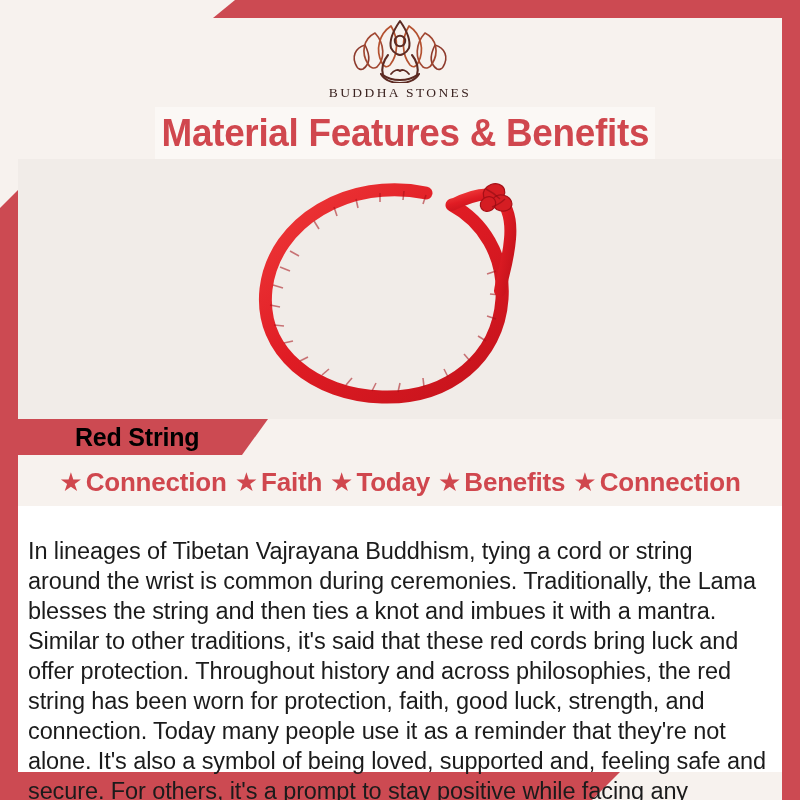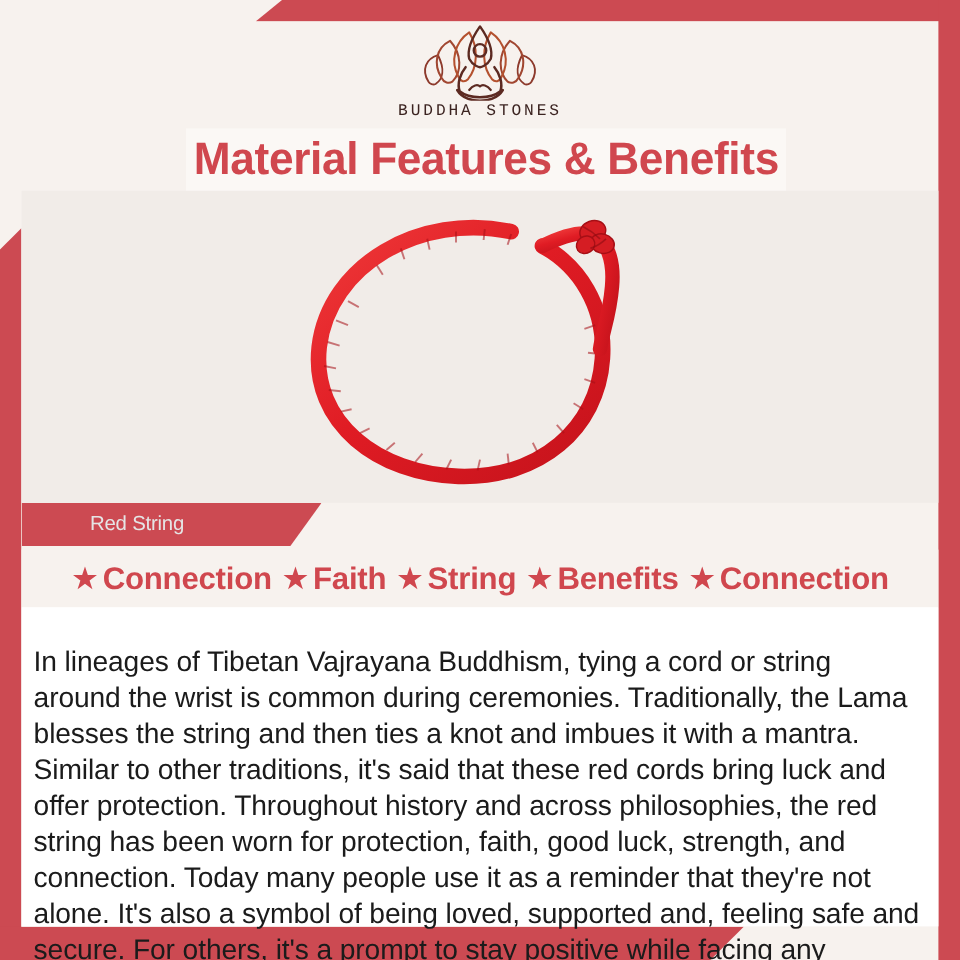--- a/index.html
+++ b/index.html
@@ -72,21 +72,21 @@
     flex-direction: column;
     align-items: center;
     padding-bottom: 6px;
   }
   .logo-mark {
     width: 118px;
     height: 66px;
     display: block;
   }
   .logo-word {
-    font-family: Liberation Mono, monospace;
+    font-family: Liberation Serif, serif;
     font-size: 13.5px;
     letter-spacing: 2.4px;
     color: #3b2320;
     margin-top: 2px;
   }
 
   
   .title-box {
     position: absolute;
     left: 155px;
@@ -131,23 +131,23 @@
     top: 419px;
     width: 250px;
     height: 36px;
     background: #cc4a52;
     clip-path: polygon(0 0, 100% 0, calc(100% - 26px) 100%, 0 100%);
     display: flex;
     align-items: center;
   }
   .name-banner-text {
     font-family: "Liberation Sans Narrow", "Liberation Sans", sans-serif;
-    font-weight: normal;
-    font-size: 17px;
-    color: #e5e5e5;
+    font-weight: bold;
+    font-size: 25px;
+    color: #000000;
     margin-left: 57px;
     letter-spacing: -0.2px;
   }
 
   
   .benefits {
     position: absolute;
     left: 18px;
     top: 458px;
     width: 764px;
@@ -309,21 +309,21 @@
     <div class="benefit">
       <span class="star">★</span>
       <span class="blabel">Connection</span>
     </div>
     <div class="benefit">
       <span class="star">★</span>
       <span class="blabel">Faith</span>
     </div>
     <div class="benefit">
       <span class="star">★</span>
-      <span class="blabel">String</span>
+      <span class="blabel">Today</span>
     </div>
     <div class="benefit">
       <span class="star">★</span>
       <span class="blabel">Benefits</span>
     </div>
     <div class="benefit">
       <span class="star">★</span>
       <span class="blabel">Connection</span>
     </div>
   </div>

